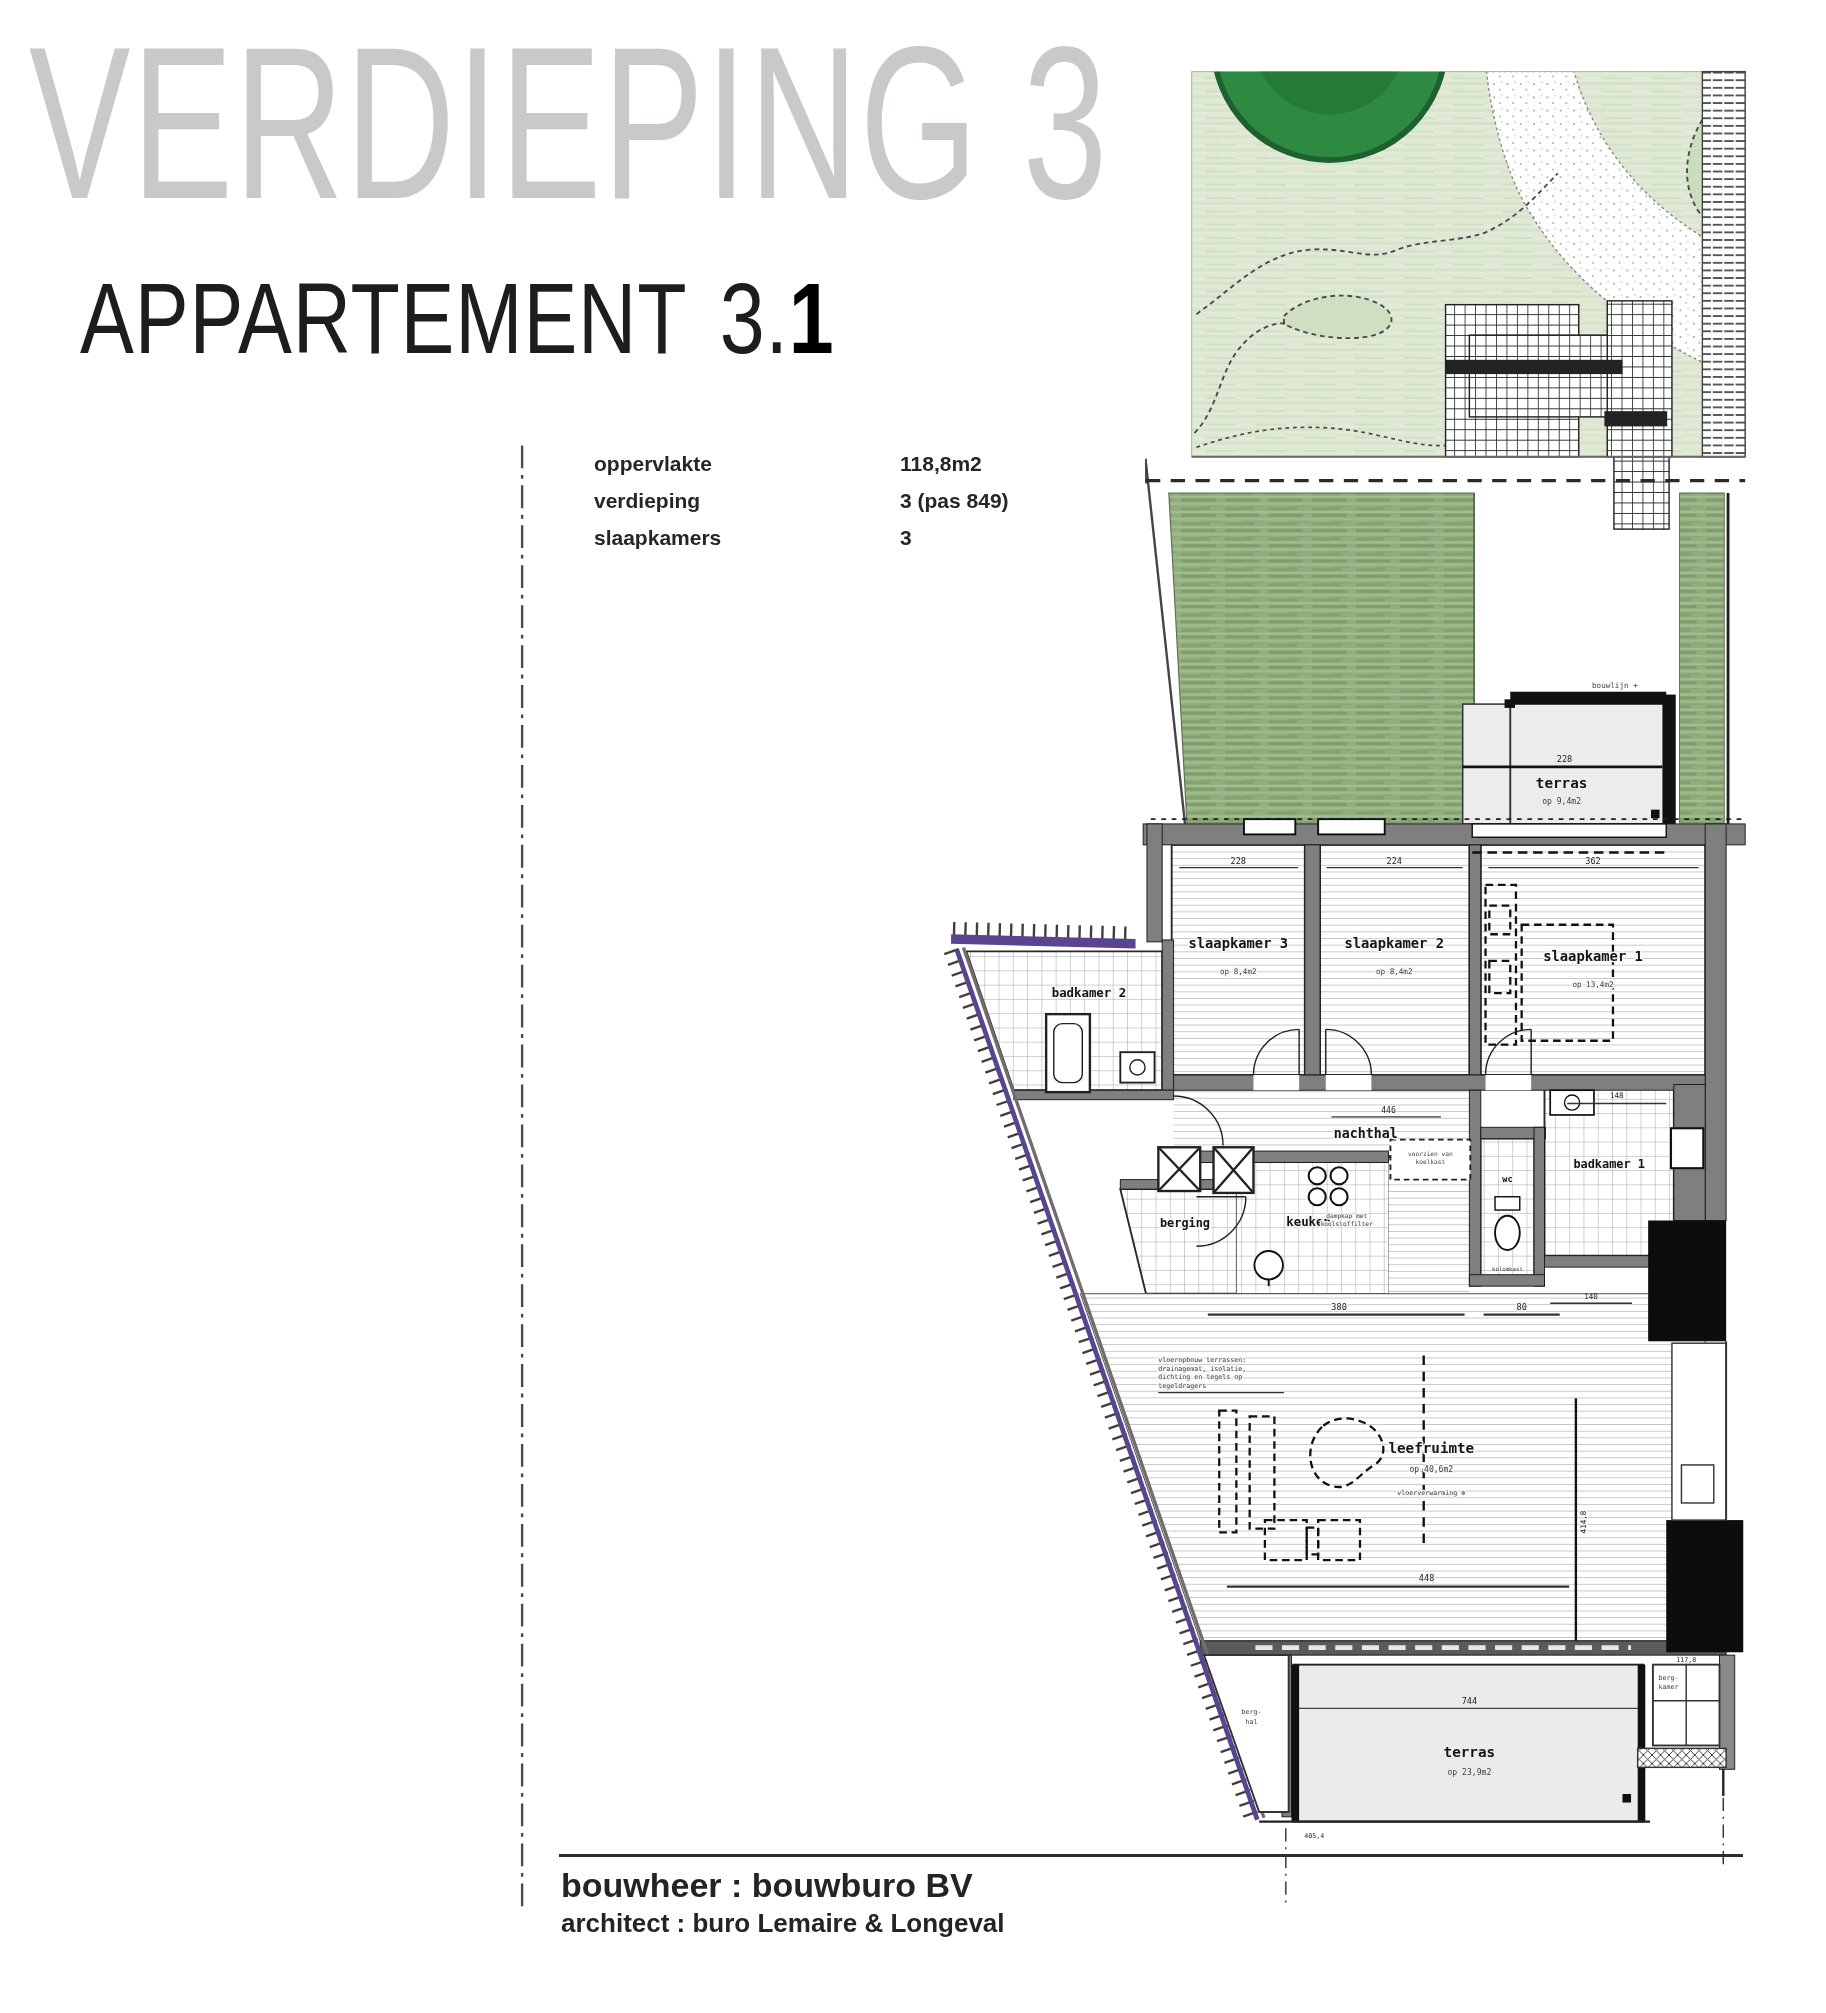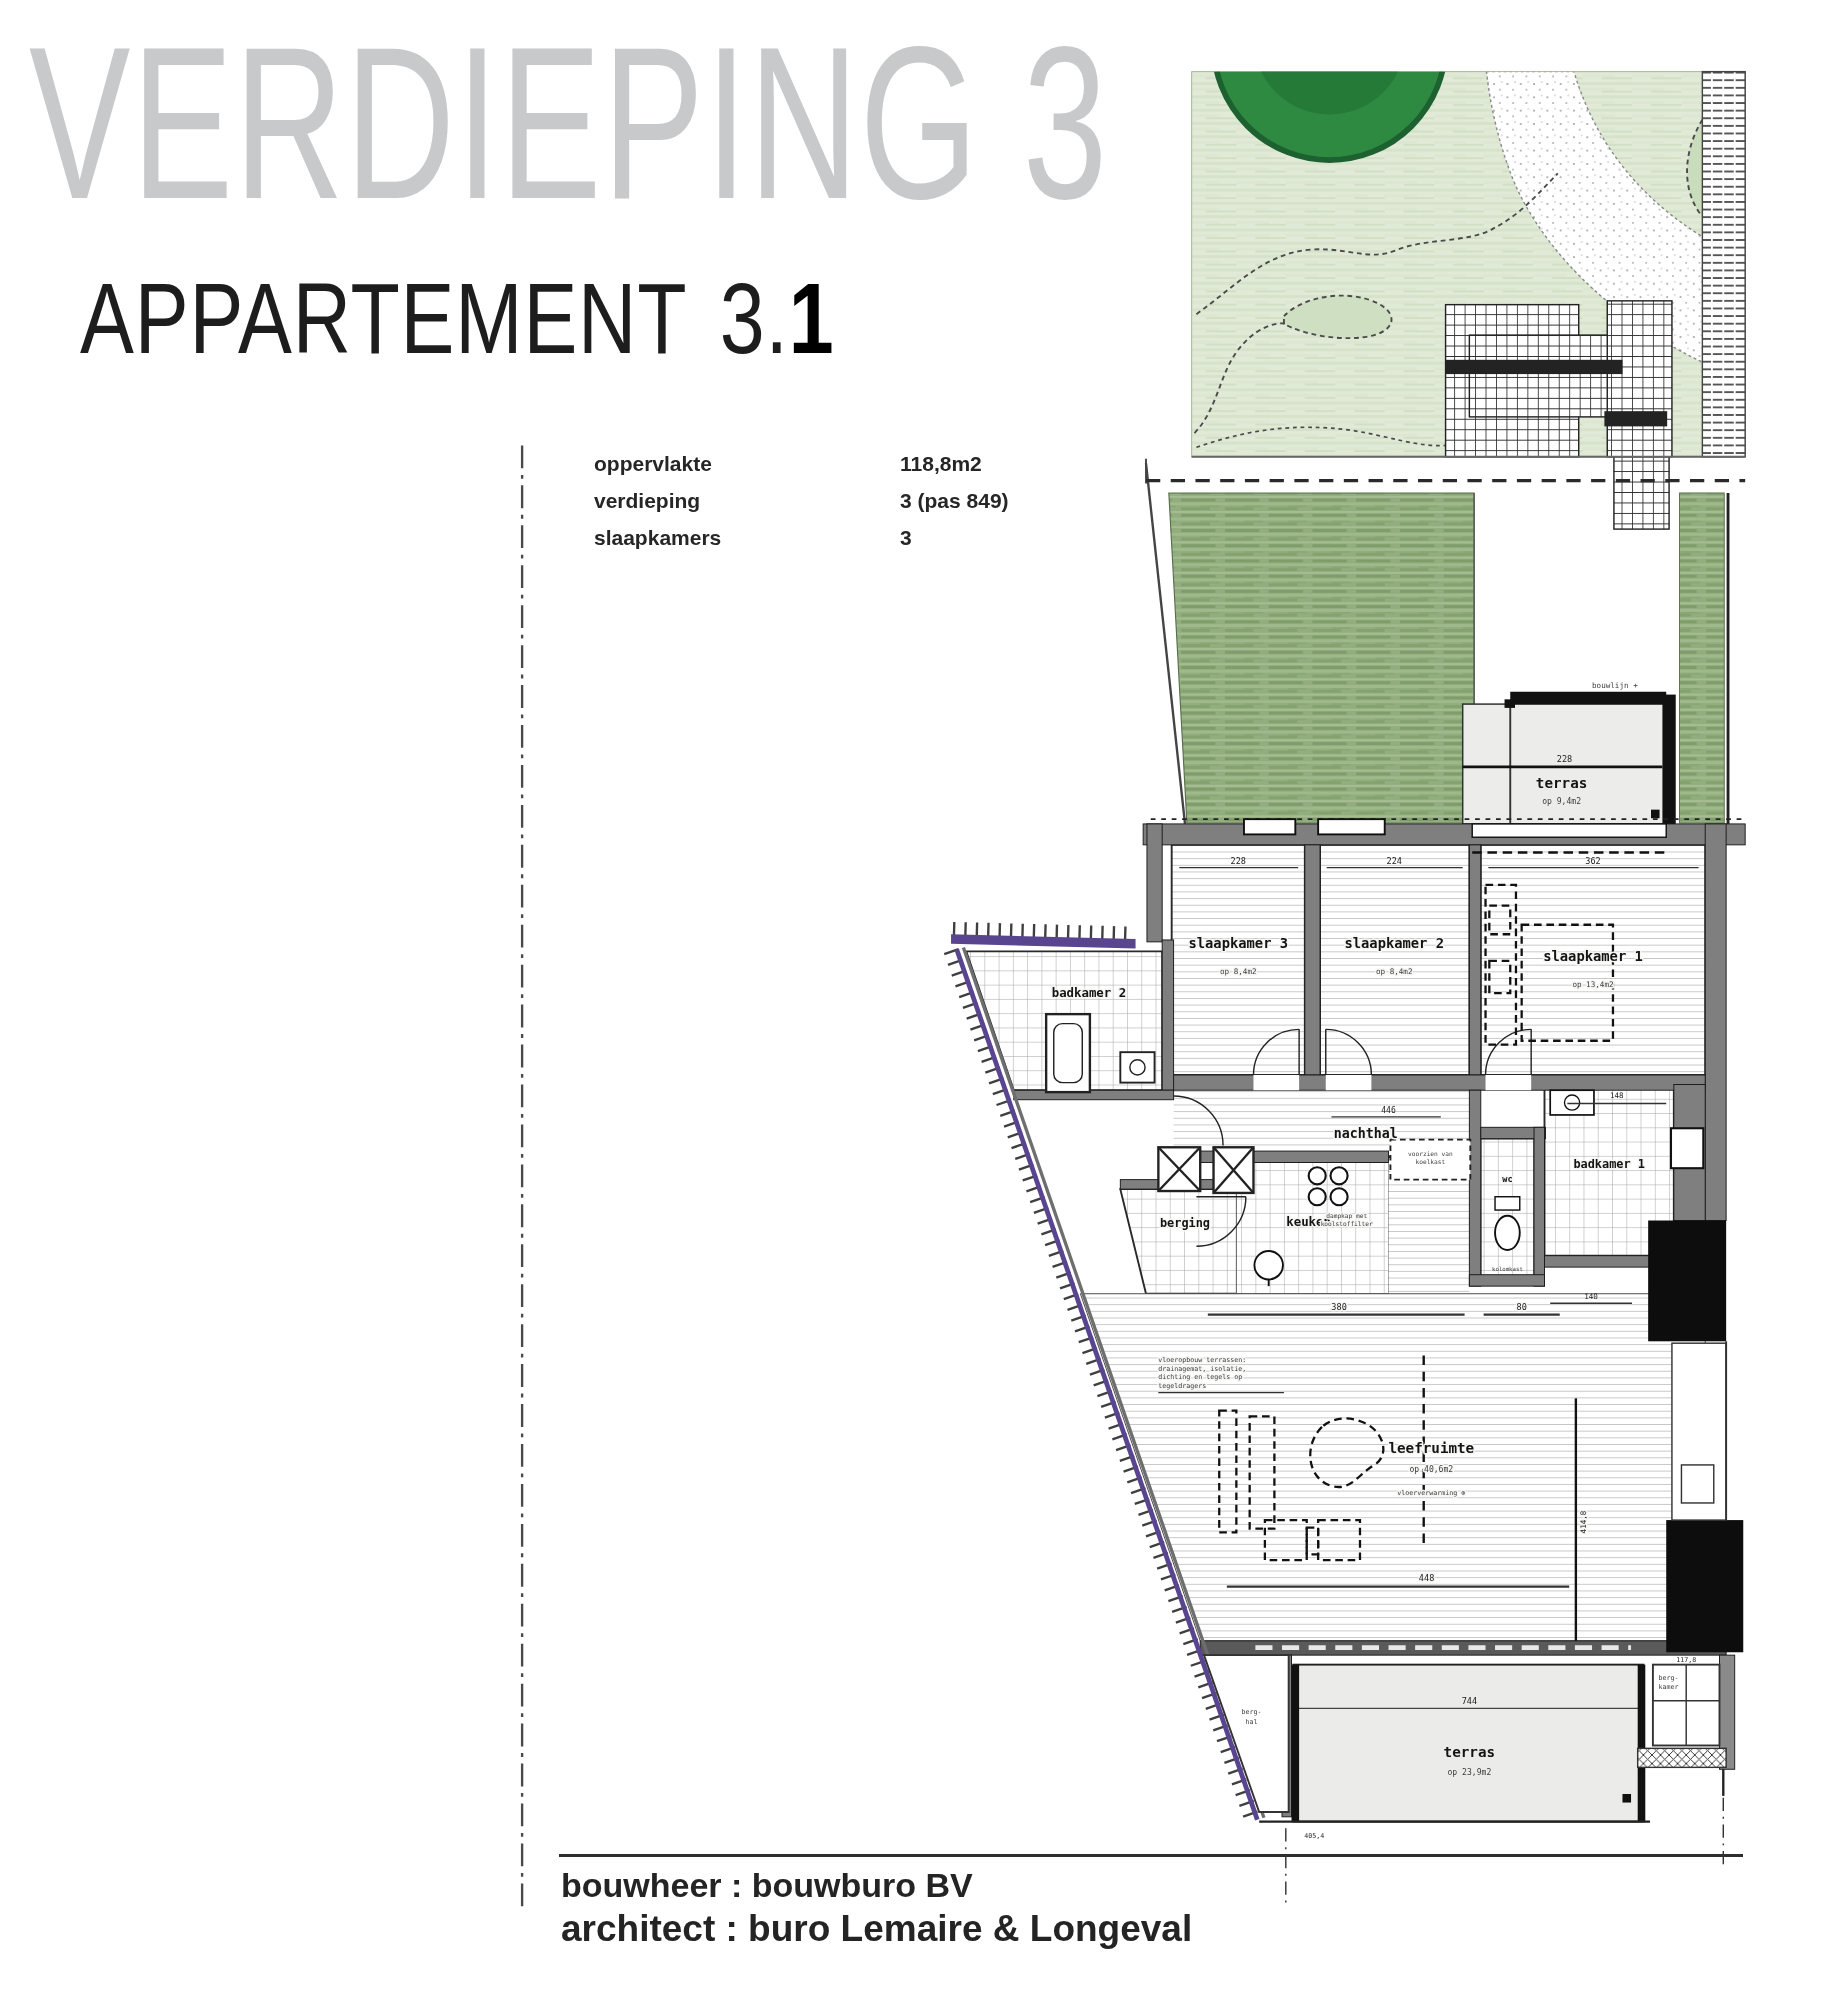--- a/index.html
+++ b/index.html
@@ -9,21 +9,21 @@
   .title{left:28.5px;top:15px;font-size:217px;line-height:1;color:#c7c9cb;letter-spacing:1.9px;
          font-weight:400;transform:scaleX(.70);transform-origin:left top;white-space:nowrap}
   .subtitle{left:80px;top:268px;font-size:101px;line-height:1;color:#1d1d1d;letter-spacing:1px;
             transform:scaleX(.80);transform-origin:left top;white-space:nowrap;word-spacing:13.3px}
   .subtitle .unit{font-weight:700;color:#000}
   .info{left:594px;top:445px;font-size:21px;font-weight:700;color:#262626}
   .info-row{display:flex;line-height:37px}
   .info-label{width:306px}
   .footer-line{left:559px;top:1854px;width:1184px;height:2.9px;background:#2e2e2e}
   .footer-t1{left:561px;top:1866px;font-size:34px;font-weight:700;color:#242424}
-  .footer-t2{left:561px;top:1908px;font-size:37px;font-weight:700;color:#242424}
+  .footer-t2{left:561px;top:1908px;font-size:26px;font-weight:700;color:#242424}
   svg.plan{position:absolute;left:0;top:0;width:1826px;height:2014px}
   svg text{text-anchor:middle}
   svg text.ls{text-anchor:start}
   .lbl{font-family:"DejaVu Sans Mono",monospace;font-weight:700;fill:#141414}
   .dim{font-family:"DejaVu Sans Mono",monospace;fill:#1c1c1c}
   .tny{font-family:"DejaVu Sans Mono",monospace;fill:#3d3d3d}
   .halo{paint-order:stroke;stroke:#f6f6f4;stroke-width:3.2px;stroke-linejoin:round}
 </style>
 </head>
 <body>

